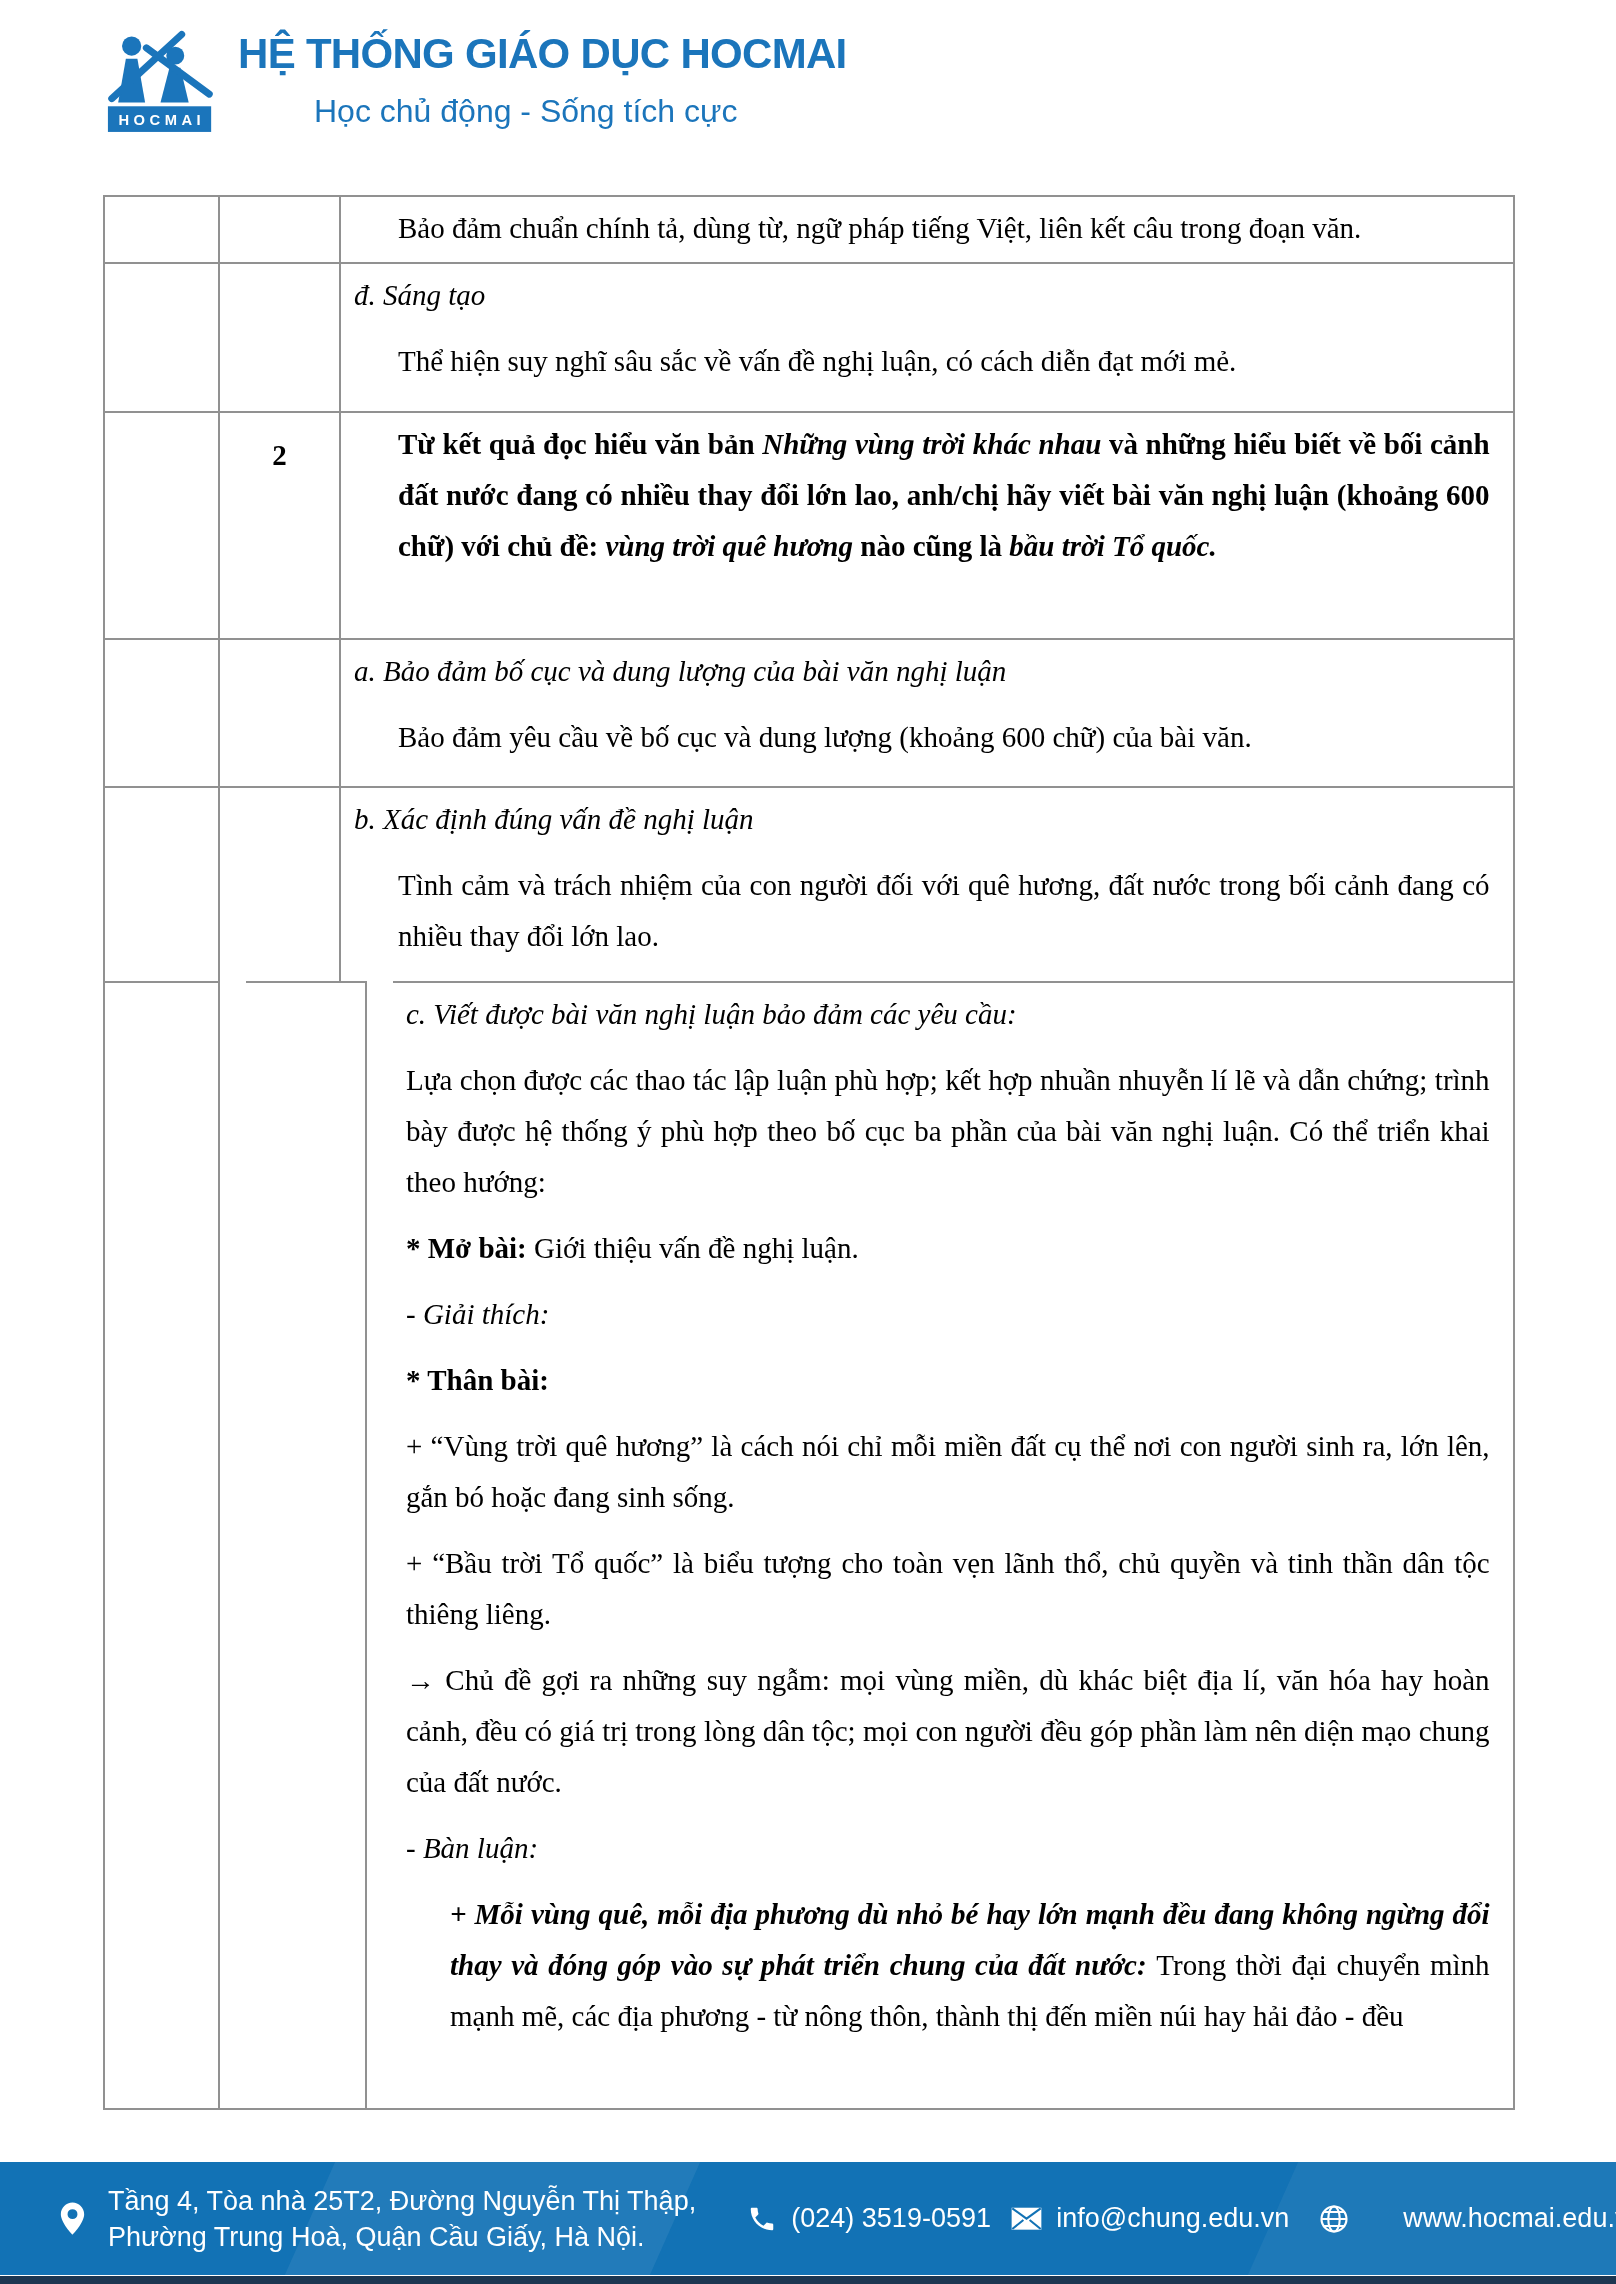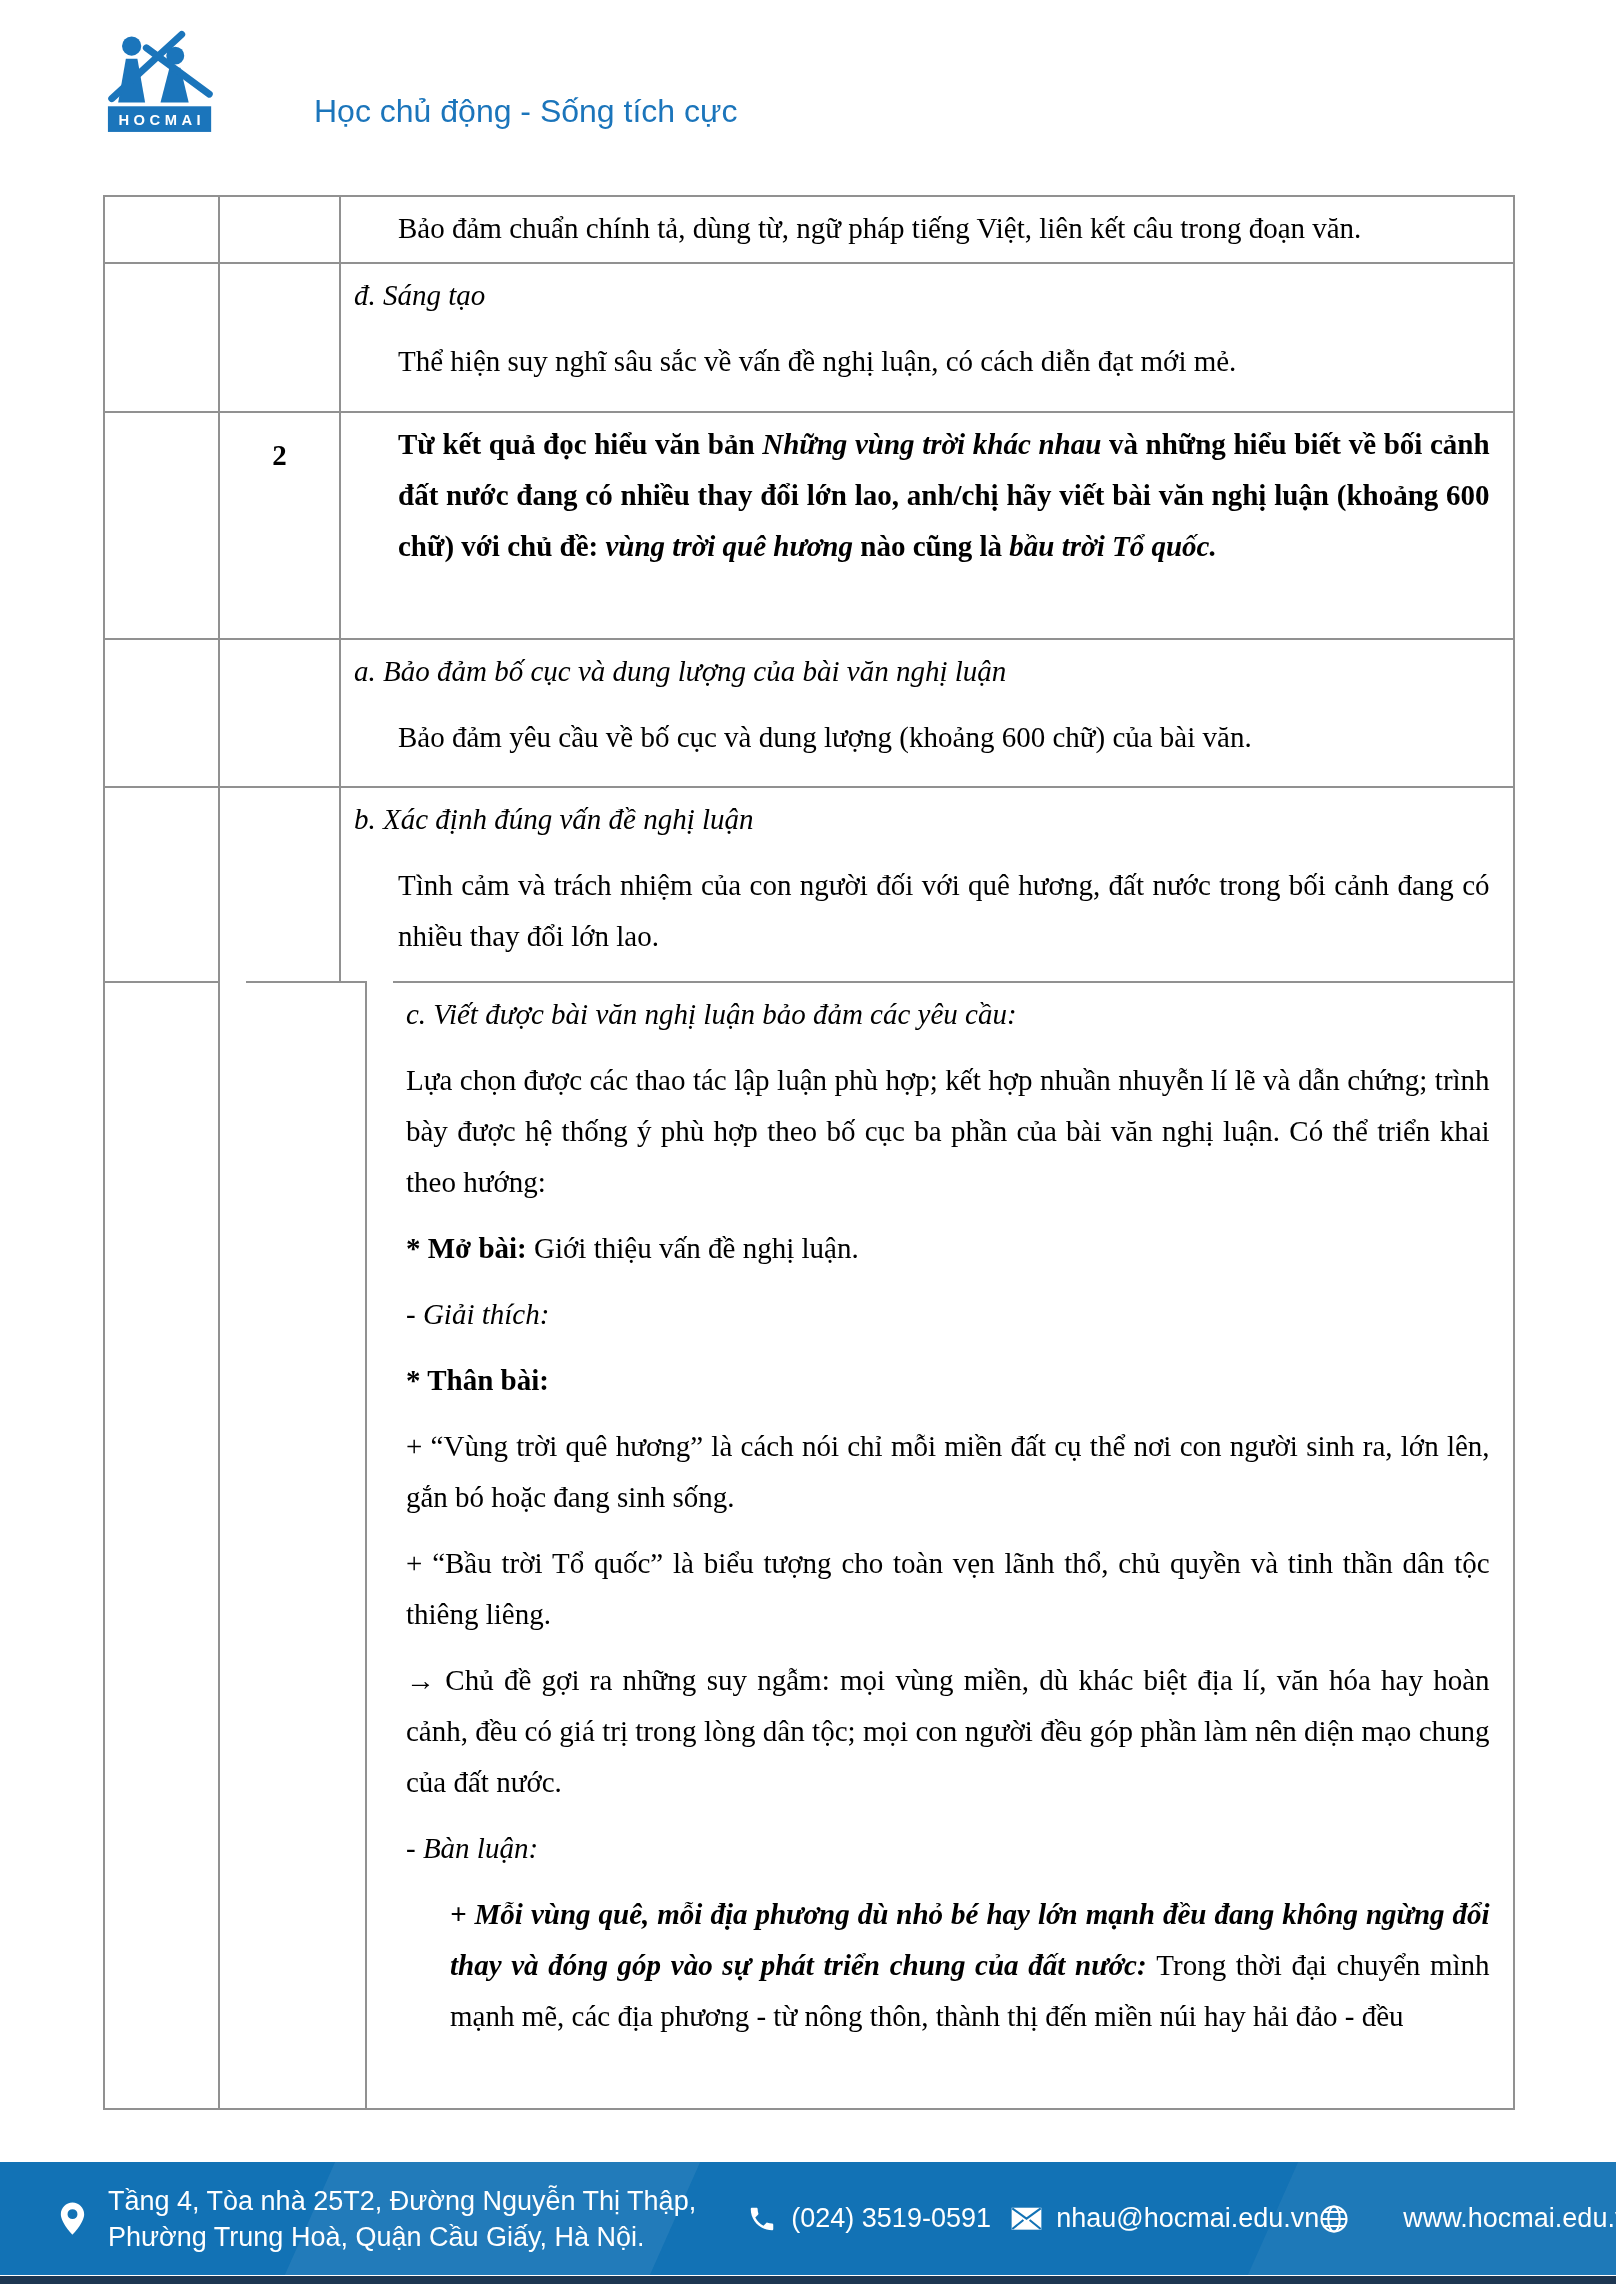--- a/index.html
+++ b/index.html
@@ -86,20 +86,21 @@
           <polygon points="99,64 116,64 129,118 85,118"></polygon>
         </g>
         <g stroke="#1b75bb" stroke-width="11" stroke-linecap="round">
           <line x1="9" y1="112" x2="118" y2="12"></line>
           <line x1="63" y1="33" x2="161" y2="105"></line>
         </g>
         <rect x="3" y="124" width="161" height="40" fill="#1b75bb"></rect>
         <text x="87" y="153" fill="#ffffff" font-size="23" font-weight="bold" letter-spacing="7" text-anchor="middle" font-family="Liberation Sans, sans-serif">HOCMAI</text>
       </svg>
     </div>
+    <div id="brand-title">HỆ THỐNG GIÁO DỤC HOCMAI</div>
     <div id="brand-tagline">Học chủ động - Sống tích cực</div>
   </div>
 
   <div id="answer-table">
 
     <div class="trow" style="min-height:63px;">
       <div class="tcell"></div>
       <div class="tcell cell-num"></div>
       <div class="tcell cell-content">
         <p><span>Bảo đảm chuẩn chính tả, dùng từ, ngữ pháp tiếng Việt, liên kết câu trong đoạn văn.</span></p>
@@ -185,21 +186,21 @@
       <span>(024) 3519-0591</span>
     </div>
 
     <div class="contact" id="contact-email">
       <span class="cicon">
         <svg viewBox="0 0 24 18" width="31" height="23.4" aria-hidden="true">
           <rect x="0.5" y="0.5" width="23" height="17" fill="#ffffff"></rect>
           <path d="M1 1l11 8L23 1M1 17l8.6-7M23 17l-8.6-7" stroke="#1272b5" stroke-width="1.6" fill="none"></path>
         </svg>
       </span>
-      <span>nhau@hocmai.edu.vn</span>
+      <span>info@chung.edu.vn</span>
     </div>
 
     <div class="contact" id="contact-web">
       <span class="cicon">
         <svg viewBox="0 0 24 24" width="30" height="30" aria-hidden="true">
           <g fill="none" stroke="#ffffff" stroke-width="1.7">
             <circle cx="12" cy="12" r="10"></circle>
             <ellipse cx="12" cy="12" rx="4.6" ry="10"></ellipse>
             <path d="M2 12h20M3.6 6.4h16.8M3.6 17.6h16.8"></path>
           </g>

